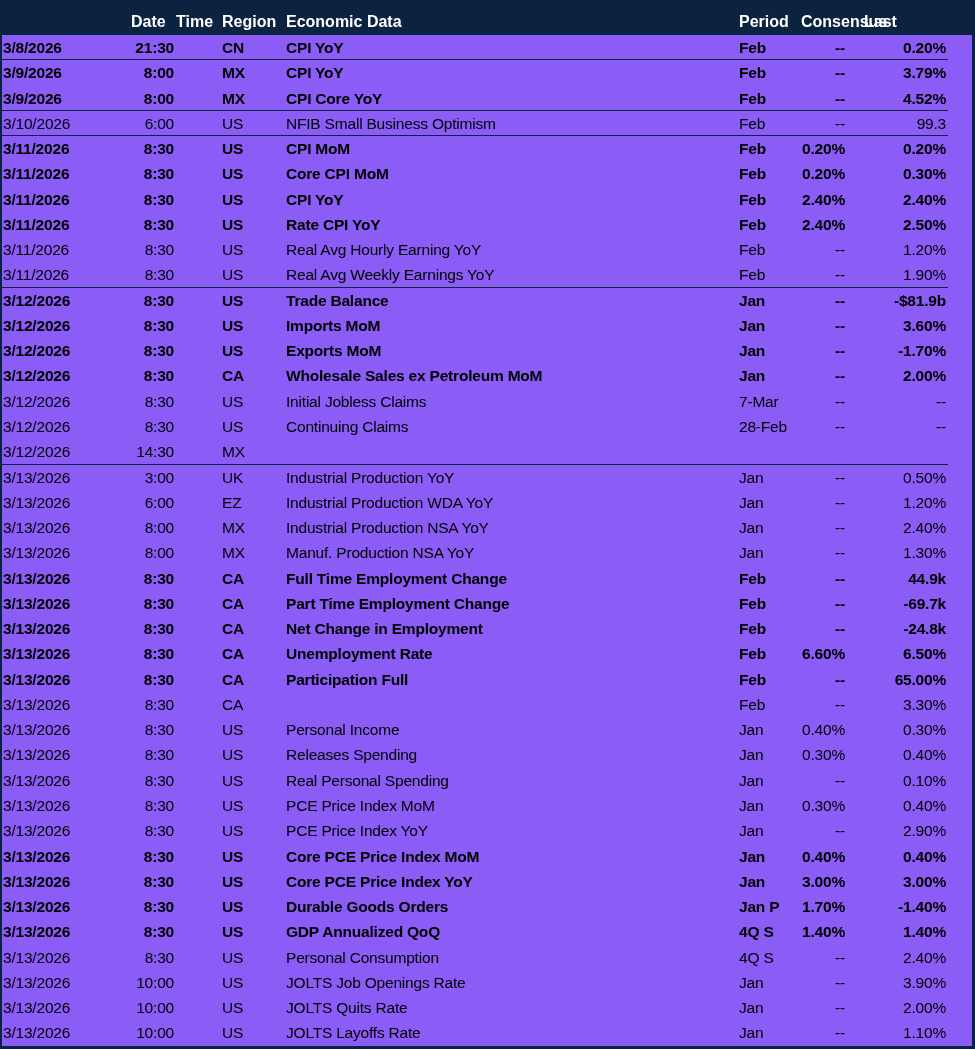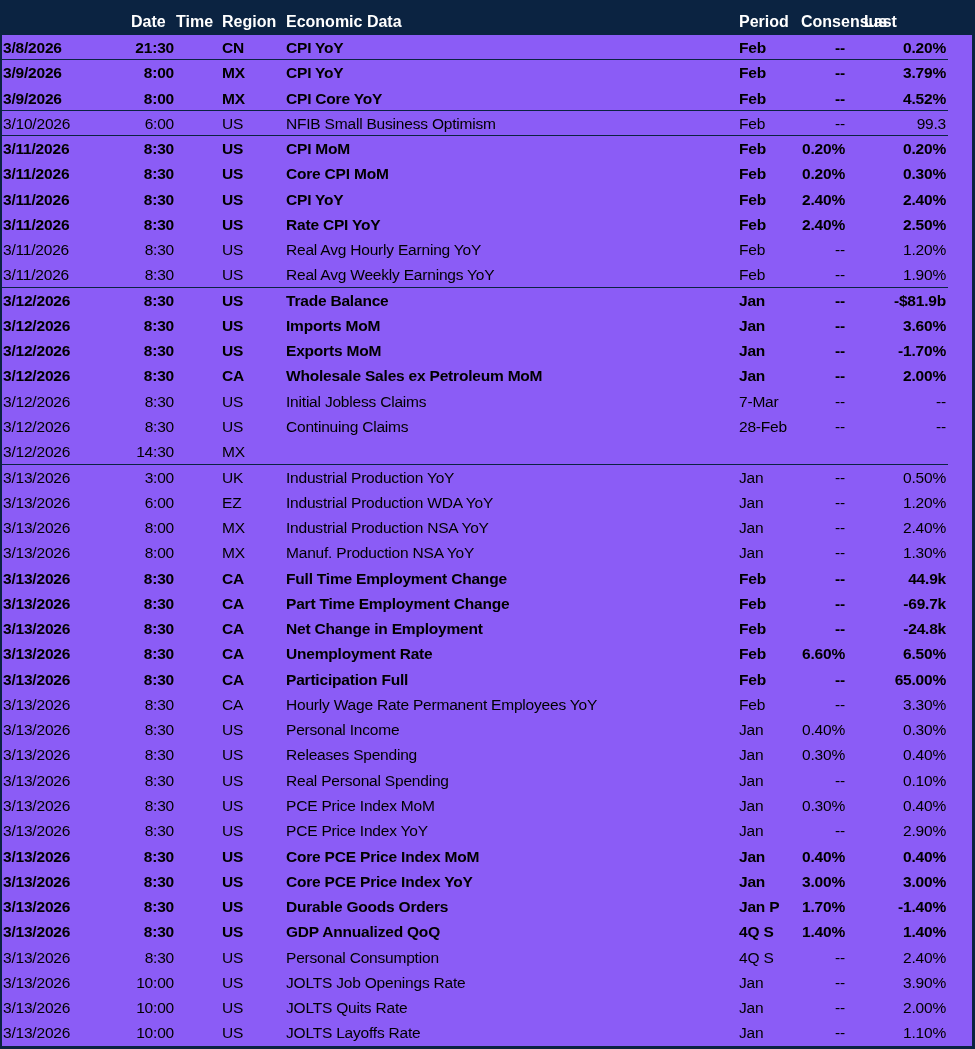--- a/index.html
+++ b/index.html
@@ -283,21 +283,20 @@
         <span class="c-region">CA</span>
         <span class="c-event">Participation Full</span>
         <span class="c-period">Feb</span>
         <span class="c-cons">--</span>
         <span class="c-last">65.00%</span>
       </div>
       <div class="row">
         <span class="c-date">3/13/2026</span>
         <span class="c-time">8:30</span>
         <span class="c-region">CA</span>
-        <span class="c-event">Hourly Wage Rate Permanent Employees YoY</span>
         <span class="c-period">Feb</span>
         <span class="c-cons">--</span>
         <span class="c-last">3.30%</span>
       </div>
       <div class="row">
         <span class="c-date">3/13/2026</span>
         <span class="c-time">8:30</span>
         <span class="c-region">US</span>
         <span class="c-event">Personal Income</span>
         <span class="c-period">Jan</span>

